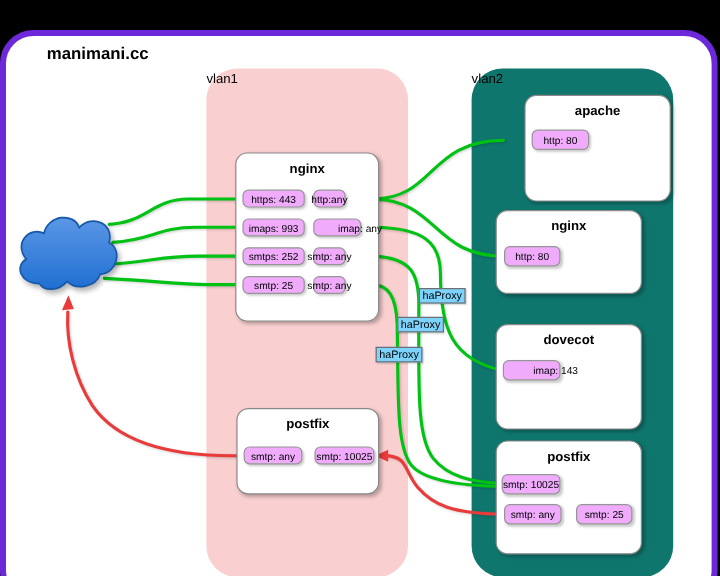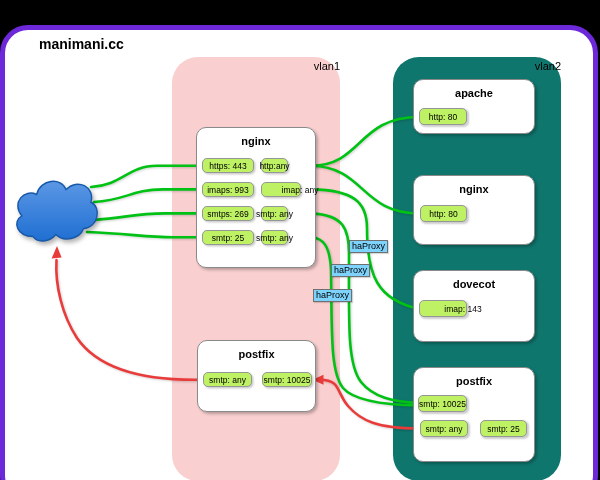--- a/index.html
+++ b/index.html
@@ -3,27 +3,27 @@
 <meta charset="utf-8">
 <style>
   html,body{margin:0;padding:0;background:#000;}
   body{width:600px;height:480px;position:relative;font-family:"Liberation Sans",sans-serif;overflow:hidden;}
   .canvas{position:absolute;left:0;top:0;width:598px;height:478px;background:#fff;border:5px solid #6d28d9;
           border-radius:28px;box-sizing:border-box;overflow:hidden;margin-top:25px;}
   .page-title{position:absolute;left:34px;top:6px;font-size:14px;font-weight:bold;color:#000;z-index:5;}
   .band{position:absolute;top:27px;width:168px;height:424px;border-radius:26px;z-index:1;}
   .band-vlan1{left:167px;background:#f9cfcf;}
   .band-vlan2{left:388px;background:#0f766e;}
-  .band-label{position:absolute;top:3px;left:0;width:100%;text-align:right;font-size:11px;color:#000;}
+  .band-label{position:absolute;top:3px;left:0;width:100%;text-align:left;font-size:11px;color:#000;}
   svg.edges{position:absolute;left:0;top:0;z-index:2;}
   svg.edges path{fill:none;stroke-linecap:round;filter:drop-shadow(1px 1px 1px rgba(0,0,0,0.18));}
   .node{position:absolute;background:#fff;border:1.5px solid #8a8a8a;border-radius:10px;
         box-shadow:2px 2px 3px rgba(0,0,0,0.25);z-index:3;box-sizing:border-box;}
   .node-title{text-align:center;font-weight:bold;font-size:11px;color:#000;margin-top:7px;}
-  .chip{position:absolute;background:#bef264;border:1px solid #969696;border-radius:5px;
+  .chip{position:absolute;background:#f0abfc;border:1px solid #969696;border-radius:5px;
         box-shadow:1.5px 1.5px 2px rgba(0,0,0,0.2);font-size:8.5px;color:#000;
         display:flex;align-items:center;justify-content:center;white-space:nowrap;box-sizing:border-box;}
   .edge-label{position:absolute;z-index:4;background:#7dd3fc;border:1px solid #6f6f6f;font-size:9px;
         line-height:11px;padding:0 2px;color:#000;box-shadow:1px 1px 1px rgba(0,0,0,0.15);}
   .cloud-wrap{position:absolute;left:4px;top:144px;width:92px;height:78px;z-index:3;
         filter:drop-shadow(2px 3px 2px rgba(0,0,0,0.3));}
   .cloud-label{position:absolute;left:0;top:28px;width:92px;text-align:center;font-size:11px;color:#fff;z-index:4;}
   
   .n1-l{left:5px;width:52px;height:15px;}
   .n1-r{left:64px;width:27px;height:15px;}
@@ -84,43 +84,43 @@
     </svg>
   </div>
   <div class="cloud-label">Internet</div>
 
   <div class="node" style="left:191px;top:97px;width:120px;height:141px;">
     <div class="node-title">nginx</div>
     <div class="chip n1-l" style="top:30px;">https: 443</div>
     <div class="chip n1-r" style="top:30px;">http:any</div>
     <div class="chip n1-l" style="top:54px;text-align:right;">imaps: 993</div>
     <div class="chip n1-r" style="top:54px;padding-left:38px;">imap: any</div>
-    <div class="chip n1-l" style="top:78px;">smtps: 269</div>
+    <div class="chip n1-l" style="top:78px;">smtps: 252</div>
     <div class="chip n1-r" style="top:78px;">smtp: any</div>
     <div class="chip n1-l" style="top:102px;">smtp: 25</div>
     <div class="chip n1-r" style="top:102px;">smtp: any</div>
   </div>
 
   <div class="node" style="left:192px;top:310px;width:119px;height:72px;">
     <div class="node-title">postfix</div>
     <div class="chip" style="left:5px;top:31px;width:49px;height:15px;">smtp: any</div>
     <div class="chip" style="left:64px;top:31px;width:50px;height:15px;">smtp: 10025</div>
   </div>
 
-  <div class="node" style="left:408px;top:49px;width:122px;height:55px;">
+  <div class="node" style="left:432px;top:49px;width:122px;height:89px;">
     <div class="node-title">apache</div>
     <div class="chip pc" style="left:5px;top:28px;width:48px;">http: 80</div>
   </div>
 
   <div class="node" style="left:408px;top:145px;width:122px;height:70px;">
     <div class="node-title">nginx</div>
     <div class="chip pc" style="left:6px;top:29px;width:47px;">http: 80</div>
   </div>
 
-  <div class="node" style="left:408px;top:240px;width:122px;height:72px;">
+  <div class="node" style="left:408px;top:240px;width:122px;height:88px;">
     <div class="node-title">dovecot</div>
     <div class="chip pc" style="left:5px;top:29px;width:48px;padding-left:40px;">imap: 143</div>
   </div>
 
   <div class="node" style="left:408px;top:337px;width:122px;height:95px;">
     <div class="node-title">postfix</div>
     <div class="chip pc" style="left:4px;top:27px;width:49px;">smtp: 10025</div>
     <div class="chip pc" style="left:6px;top:52px;width:48px;">smtp: any</div>
     <div class="chip pc" style="left:66px;top:52px;width:47px;">smtp: 25</div>
   </div>

